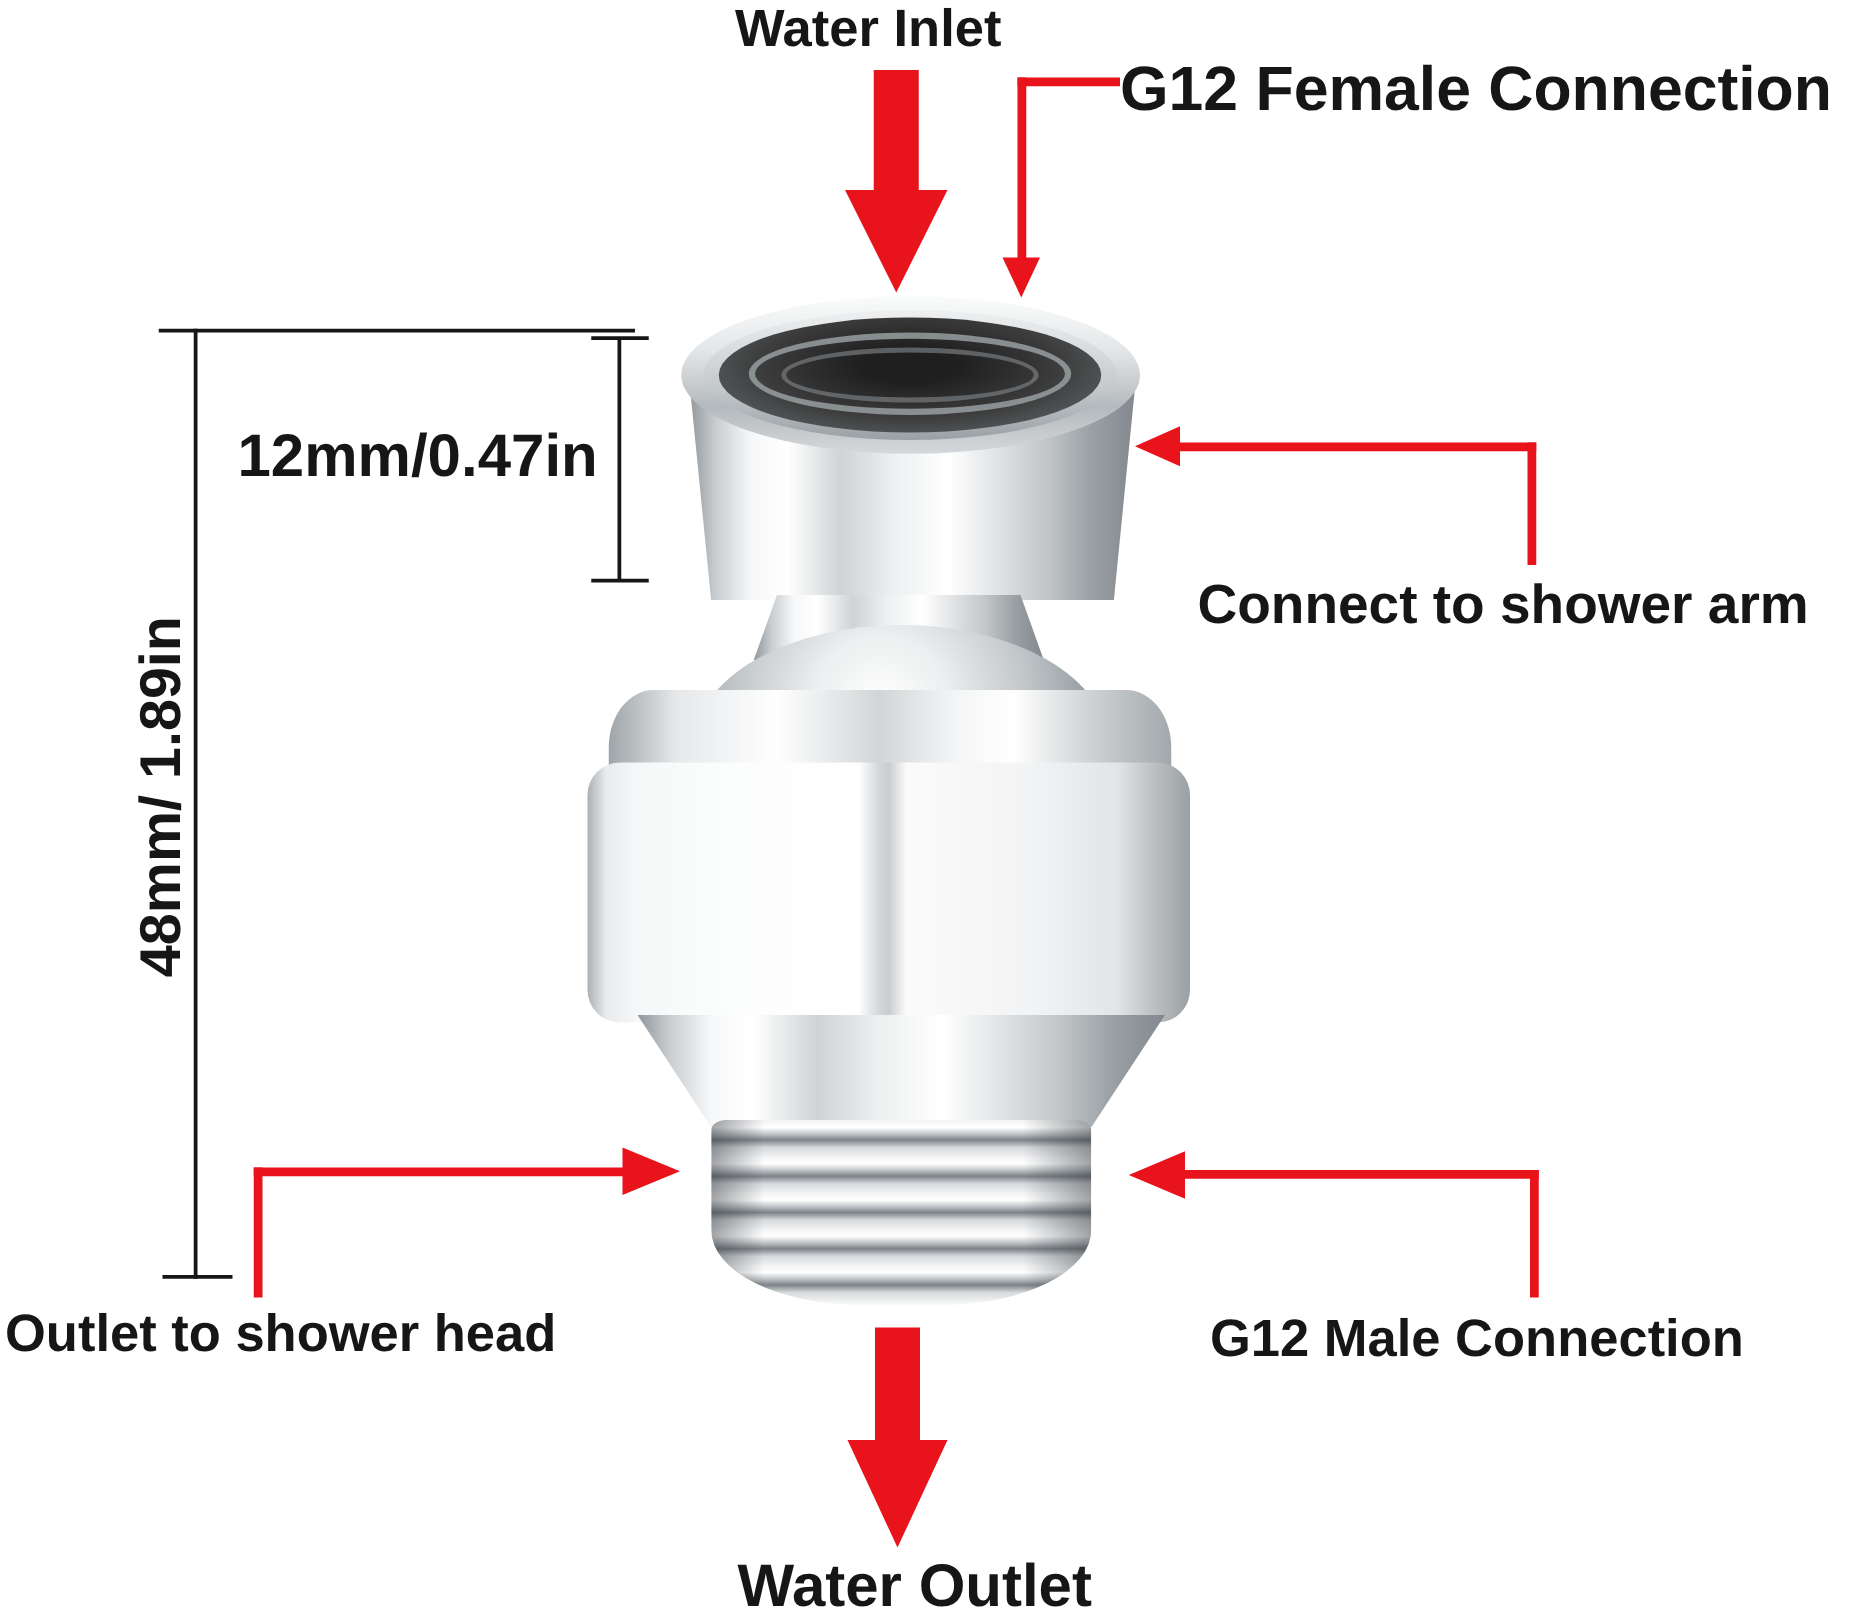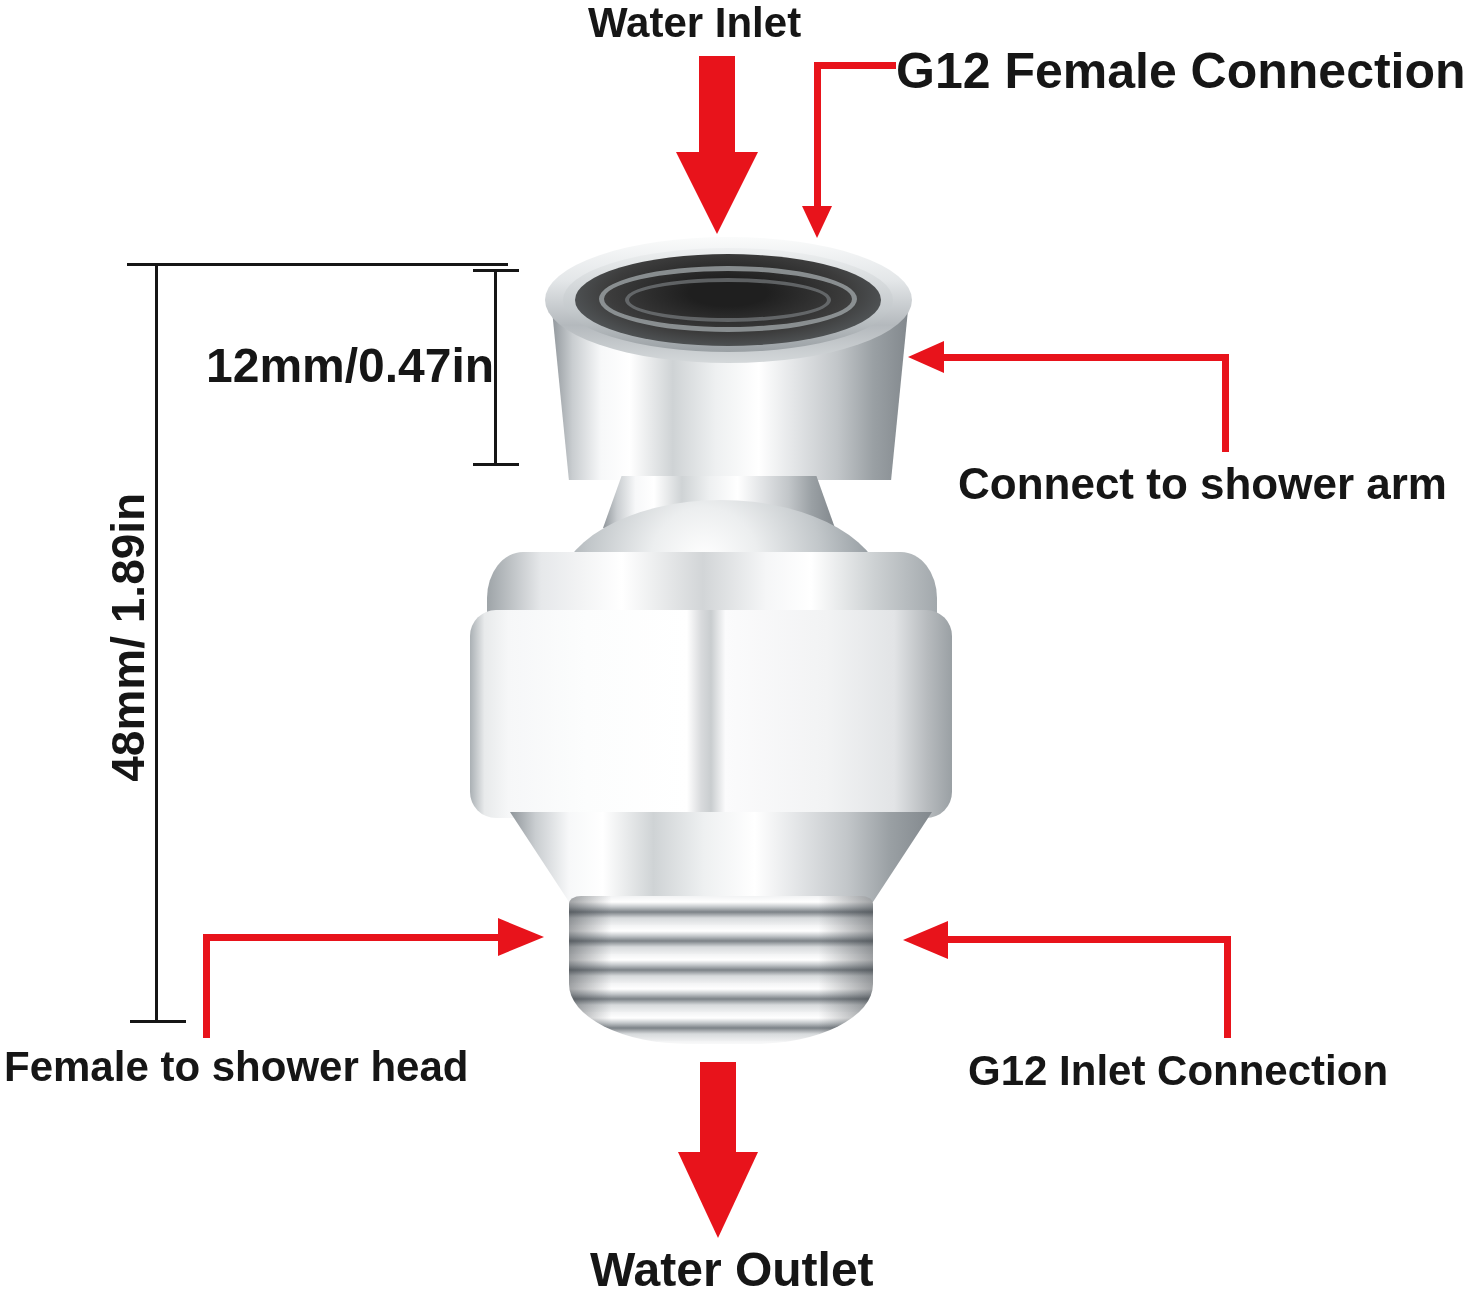--- a/index.html
+++ b/index.html
@@ -138,24 +138,24 @@
          border-top:19px solid transparent;border-bottom:19px solid transparent;
          border-right:45px solid var(--accent-red,#e8131b);"></div>
   </div>
 
   <div class="lbl" style="left:588px;top:0px;font-size:42px;">Water Inlet</div>
 
   <div class="lbl" style="left:896px;top:44px;font-size:50px;">G12 Female Connection</div>
 
   <div class="lbl" style="left:958px;top:460px;font-size:44px;">Connect to shower arm</div>
 
-  <div class="lbl" style="left:206px;top:340px;font-size:48px;">12mm/0.47in</div>
+  <div class="lbl" style="left:190px;top:340px;font-size:48px;">12mm/0.47in</div>
 
   <div class="lbl" style="left:-32px;top:612px;width:320px;text-align:center;font-size:46px;
               transform:rotate(-90deg);">48mm/ 1.89in</div>
 
-  <div class="lbl" style="left:4px;top:1044px;font-size:42px;">Female to shower head</div>
+  <div class="lbl" style="left:4px;top:1044px;font-size:42px;">Outlet to shower head</div>
 
-  <div class="lbl" style="left:968px;top:1048px;font-size:42px;">G12 Inlet Connection</div>
+  <div class="lbl" style="left:968px;top:1048px;font-size:42px;">G12 Male Connection</div>
 
   <div class="lbl" style="left:590px;top:1244px;font-size:48px;">Water Outlet</div>
 
 </div>
 
 </body></html>

